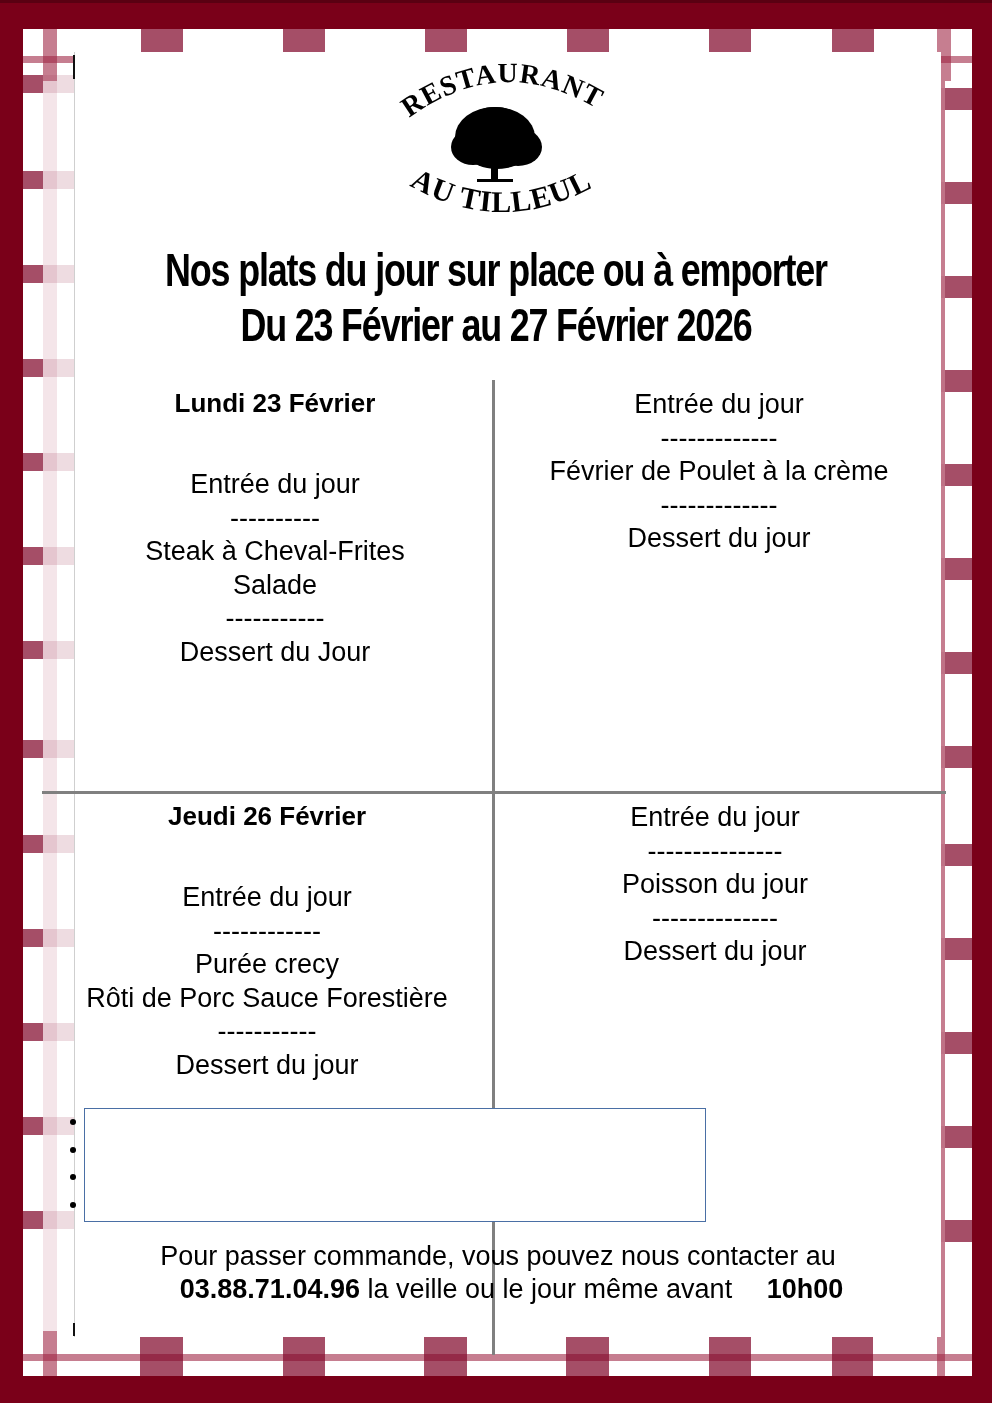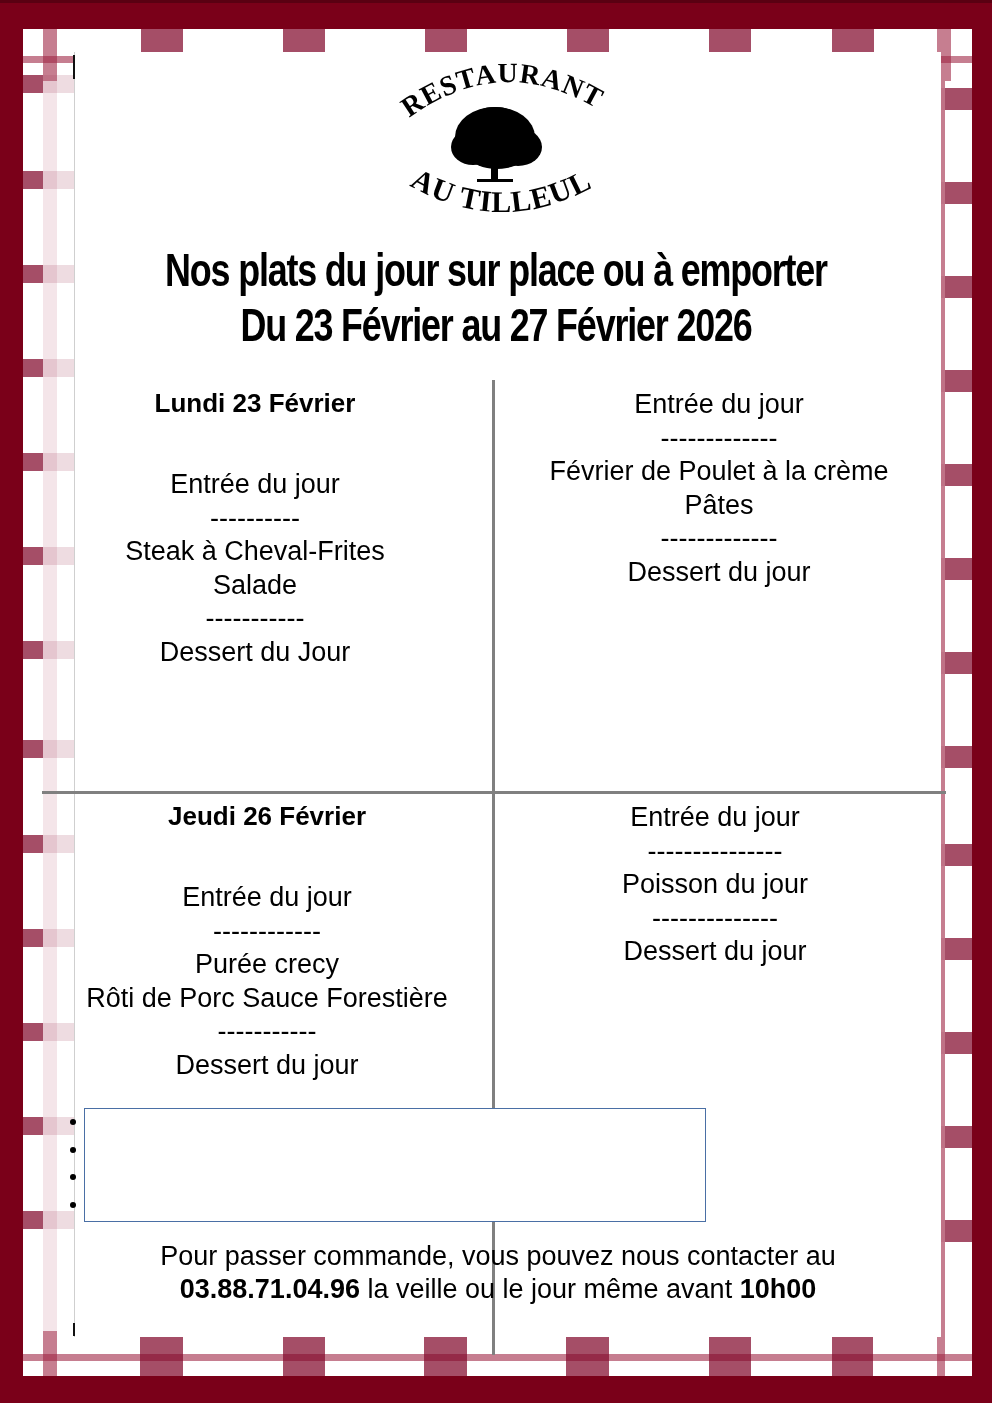--- a/index.html
+++ b/index.html
@@ -35,21 +35,21 @@
   .hline { left: 42px; top: 791px; width: 904px; height: 3px; background: #808080; }
 
   .cell { width: 450px; text-align: center; color: #000; }
   .cell .day { font-weight: bold; font-size: 26px; height: 30px; line-height: 30px; margin-bottom: 50px; }
   .cell .line { font-size: 27px; line-height: 33.6px; height: 33.6px; white-space: nowrap; }
 
   .textbox { left: 84px; top: 1108px; width: 620px; height: 112px; border: 1.5px solid #4a6fa5; background: #fff; }
   .bullet { width: 6px; height: 6px; border-radius: 50%; background: #000; }
 
   .footer { left: 60px; top: 1240px; width: 876px; text-align: center; font-size: 27px; line-height: 33px; color: #000; }
-  .footer b { font-weight: bold; }
+  .footer b { font-weight: bold; margin-left: 27px; }
 </style>
 </head>
 <body>
 
 <div class="abs frame-outer"></div>
 <div class="abs frame-topline"></div>
 <div class="abs frame-inner">
 
   <div class="abs stripe-h" style="left:0;top:27px;width:949px;"></div>
 
@@ -160,35 +160,34 @@
     </g>
   </svg>
 </div>
 
 <div class="abs headline h1">Nos plats du jour sur place ou à emporter</div>
 <div class="abs headline h2">Du 23 Février au 27 Février  2026</div>
 
 <div class="abs vline"></div>
 <div class="abs hline"></div>
 
-<div class="abs cell" style="left:30px;top:388px;">
+<div class="abs cell" style="left:50px;top:388px;">
   <div class="day">Lundi 23 Février</div>
   <div class="line">Entrée du jour</div>
   <div class="line">----------</div>
   <div class="line">Steak à Cheval-Frites</div>
   <div class="line">Salade</div>
   <div class="line">-----------</div>
   <div class="line">Dessert du Jour</div>
 </div>
 
 <div class="abs cell" style="left:494px;top:388px;">
   <div class="line">Entrée du jour</div>
   <div class="line">-------------</div>
   <div class="line">Février de Poulet à la crème</div>
-  <div class="line">Pâtes</div>
   <div class="line">-------------</div>
   <div class="line">Dessert du jour</div>
 </div>
 
 <div class="abs cell" style="left:42px;top:801px;">
   <div class="day">Jeudi 26 Février</div>
   <div class="line">Entrée du jour</div>
   <div class="line">------------</div>
   <div class="line">Purée crecy</div>
   <div class="line">Rôti de Porc Sauce Forestière</div>

